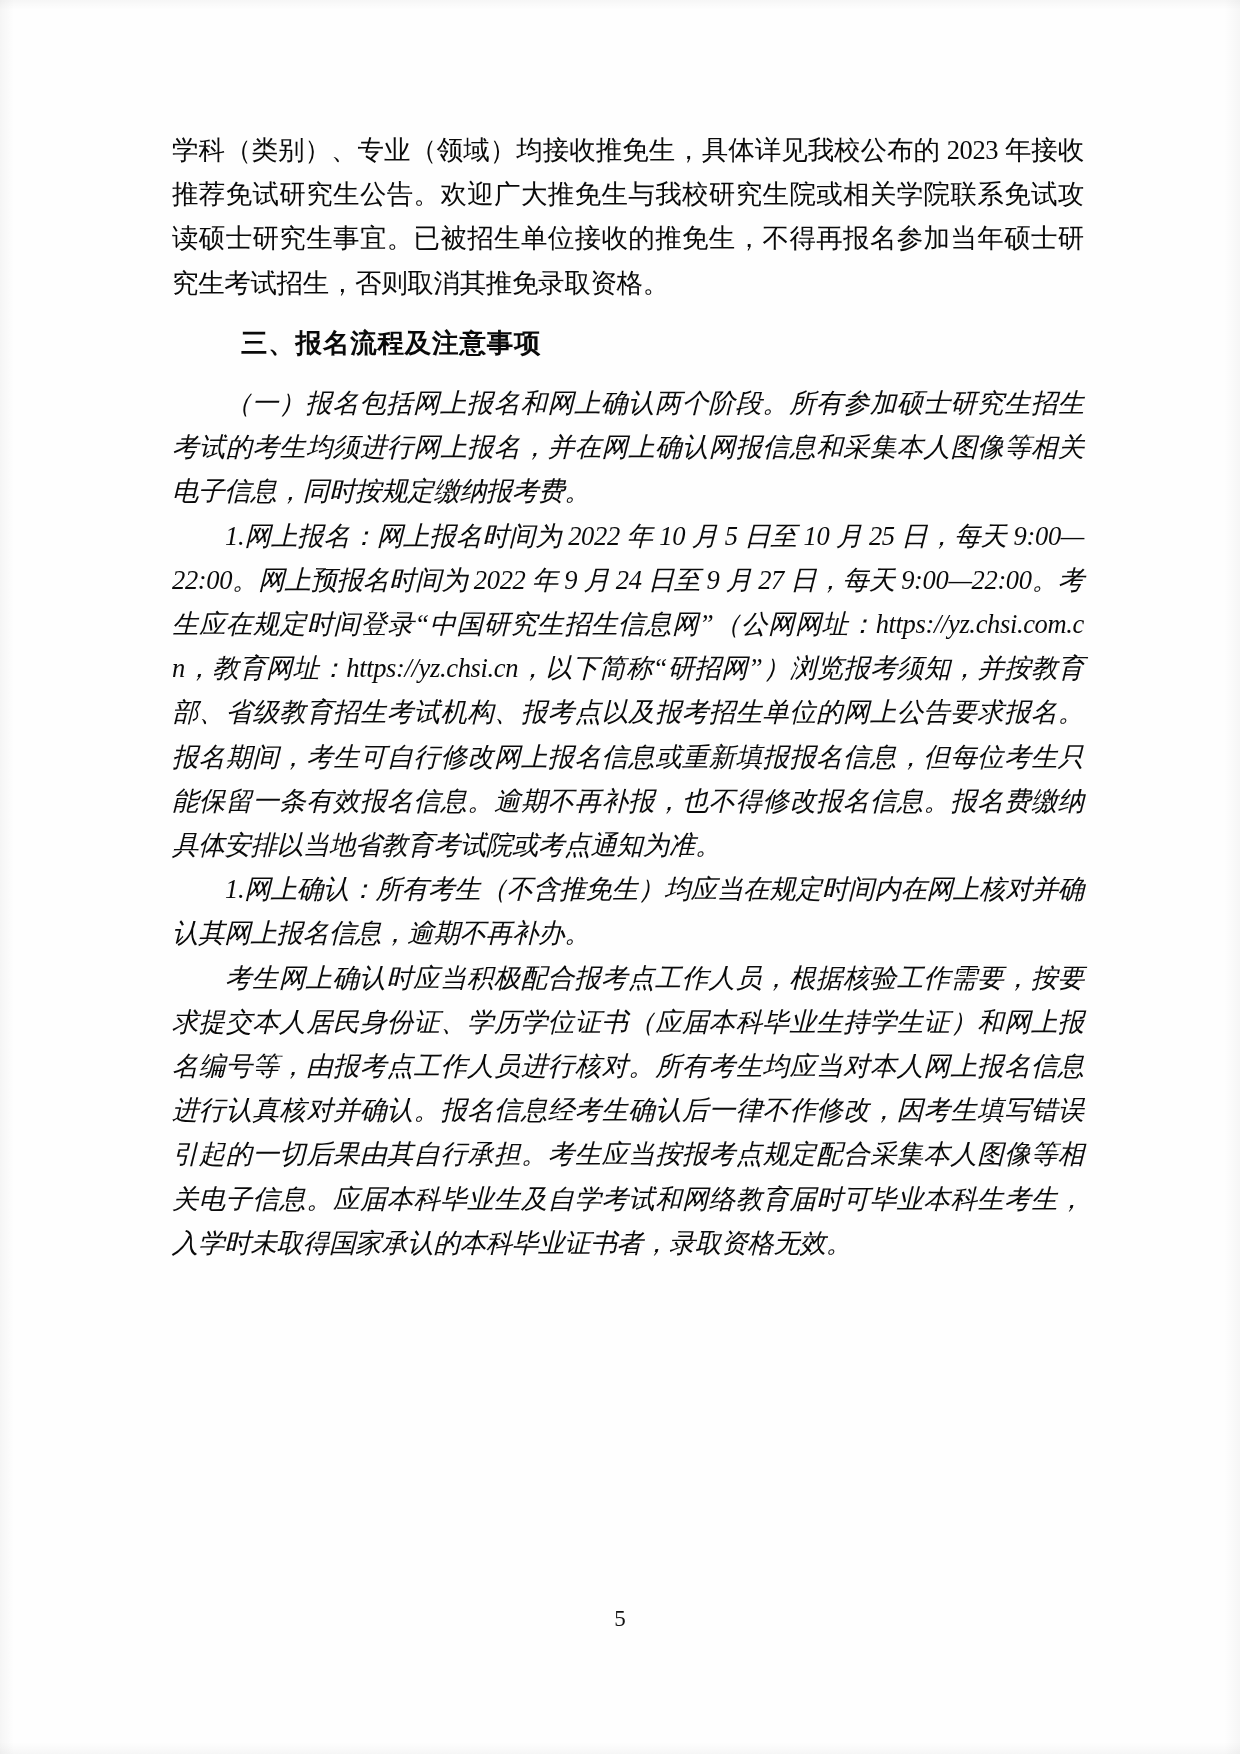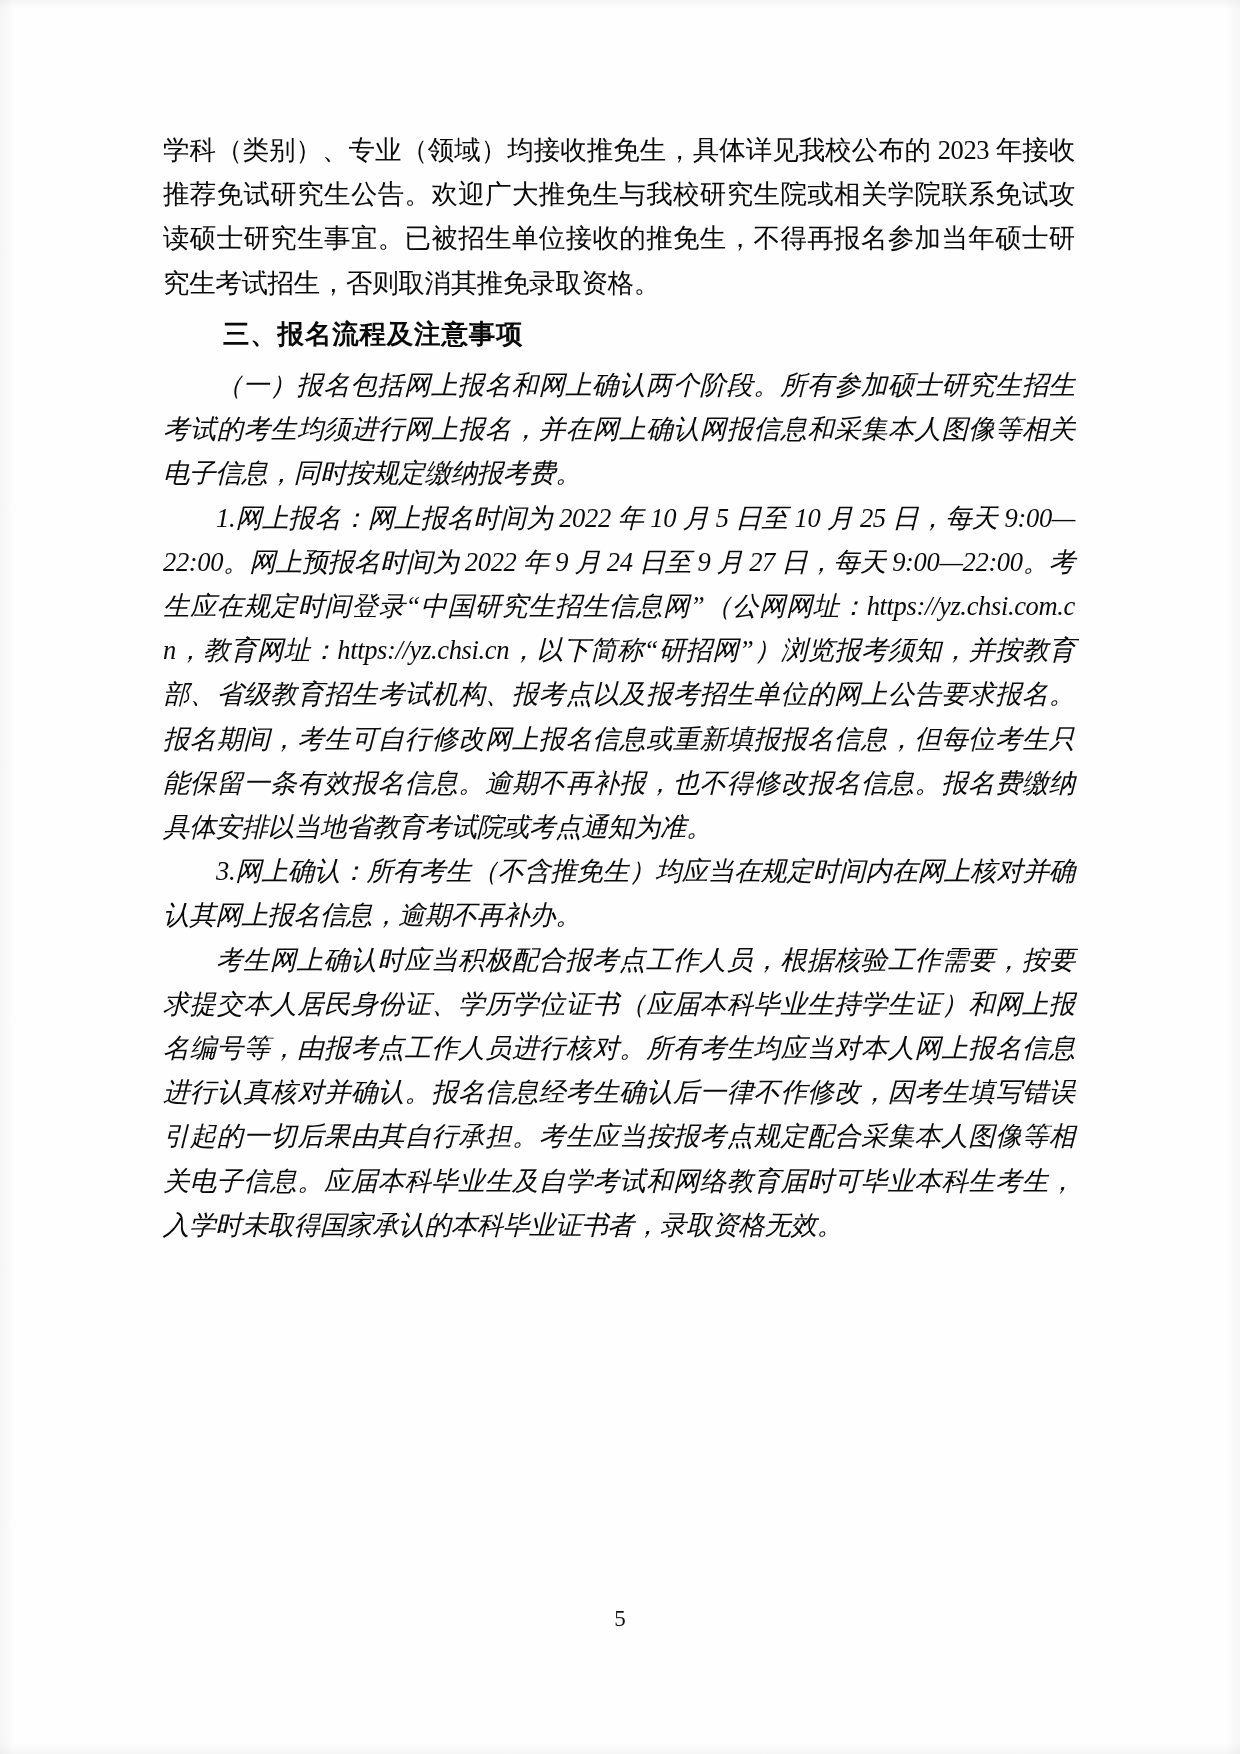--- a/index.html
+++ b/index.html
@@ -23,21 +23,21 @@
     top: 0;
     width: 1240px;
     height: 1754px;
     background: #fefefe;
     overflow: hidden;
   }
 
   
   #doc-body {
     position: absolute;
-    left: 163px;
+    left: 172px;
     top: 128px;
     width: 912px;
   }
 
   .para {
     margin: 0;
     font-size: 26.5px;
     line-height: 44.2px;
     text-align: justify;
     text-justify: inter-ideograph;
@@ -50,21 +50,21 @@
   .para.indent {
     text-indent: 53px;
     font-style: italic;
   }
 
   .para.tight {
     letter-spacing: -0.35px;
   }
 
   .heading {
-    margin: 7px;
+    margin: 16px;
     font-size: 26.5px;
     line-height: 44.2px;
     font-weight: bold;
     text-indent: 53px;
     letter-spacing: 0.8px;
     font-family: "Liberation Sans", "DejaVu Sans", sans-serif;
   }
 
   
   #page-number {
@@ -106,21 +106,21 @@
   <div id="doc-body">
 
     <p class="para tight">学科（类别）、专业（领域）均接收推免生，具体详见我校公布的 2023 年接收推荐免试研究生公告。欢迎广大推免生与我校研究生院或相关学院联系免试攻读硕士研究生事宜。已被招生单位接收的推免生，不得再报名参加当年硕士研究生考试招生，否则取消其推免录取资格。</p>
 
     <p class="heading">三、报名流程及注意事项</p>
 
     <p class="para indent tight">（一）报名包括网上报名和网上确认两个阶段。所有参加硕士研究生招生考试的考生均须进行网上报名，并在网上确认网报信息和采集本人图像等相关电子信息，同时按规定缴纳报考费。</p>
 
     <p class="para indent tight">1.网上报名：网上报名时间为 2022 年 10 月 5 日至 10 月 25 日，每天 9:00—22:00。网上预报名时间为 2022 年 9 月 24 日至 9 月 27 日，每天 9:00—22:00。考生应在规定时间登录“中国研究生招生信息网”（公网网址：https://yz.chsi.com.cn，教育网址：https://yz.chsi.cn，以下简称“研招网”）浏览报考须知，并按教育部、省级教育招生考试机构、报考点以及报考招生单位的网上公告要求报名。报名期间，考生可自行修改网上报名信息或重新填报报名信息，但每位考生只能保留一条有效报名信息。逾期不再补报，也不得修改报名信息。报名费缴纳具体安排以当地省教育考试院或考点通知为准。</p>
 
-    <p class="para indent tight">3.网上确认：所有考生（不含推免生）均应当在规定时间内在网上核对并确认其网上报名信息，逾期不再补办。</p>
+    <p class="para indent tight">1.网上确认：所有考生（不含推免生）均应当在规定时间内在网上核对并确认其网上报名信息，逾期不再补办。</p>
 
     <p class="para indent tight">考生网上确认时应当积极配合报考点工作人员，根据核验工作需要，按要求提交本人居民身份证、学历学位证书（应届本科毕业生持学生证）和网上报名编号等，由报考点工作人员进行核对。所有考生均应当对本人网上报名信息进行认真核对并确认。报名信息经考生确认后一律不作修改，因考生填写错误引起的一切后果由其自行承担。考生应当按报考点规定配合采集本人图像等相关电子信息。应届本科毕业生及自学考试和网络教育届时可毕业本科生考生，入学时未取得国家承认的本科毕业证书者，录取资格无效。</p>
 
 
 
   </div>
 
   <div id="page-number">5</div>
 
 </div>

